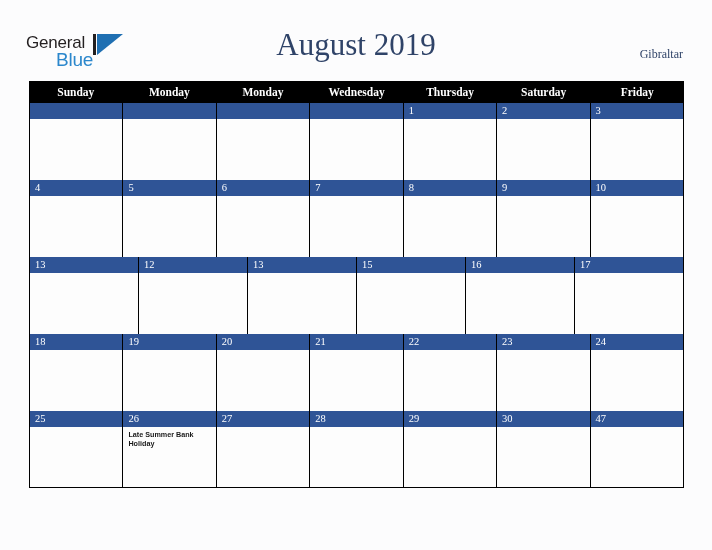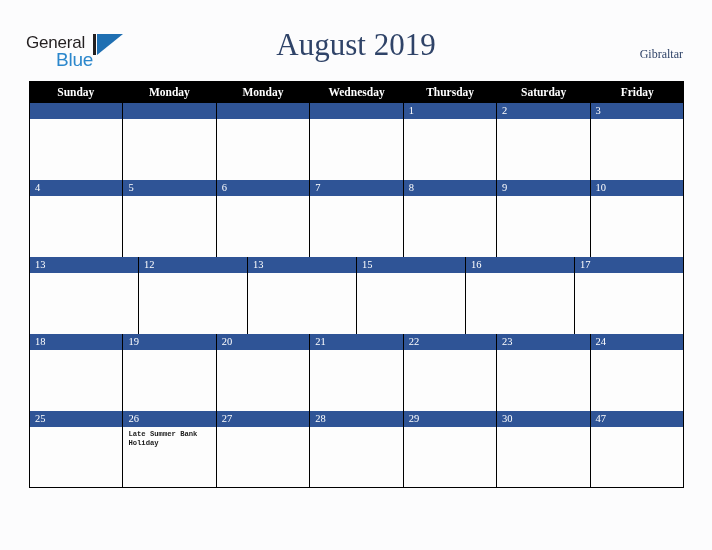--- a/index.html
+++ b/index.html
@@ -172,21 +172,21 @@
     padding: 3px 4px 0 5px;
     box-sizing: border-box;
     overflow: hidden;
   }
 
   .event {
     font-size: 7.2px;
     line-height: 9px;
     font-weight: bold;
     color: #1a1a1a;
-    font-family: Liberation Mono, monospace;
+    font-family: Liberation Sans, sans-serif;
     word-wrap: break-word;
   }
 </style>
 </head>
 <body>
 
 <div class="page">
 
   <div class="header">
 

